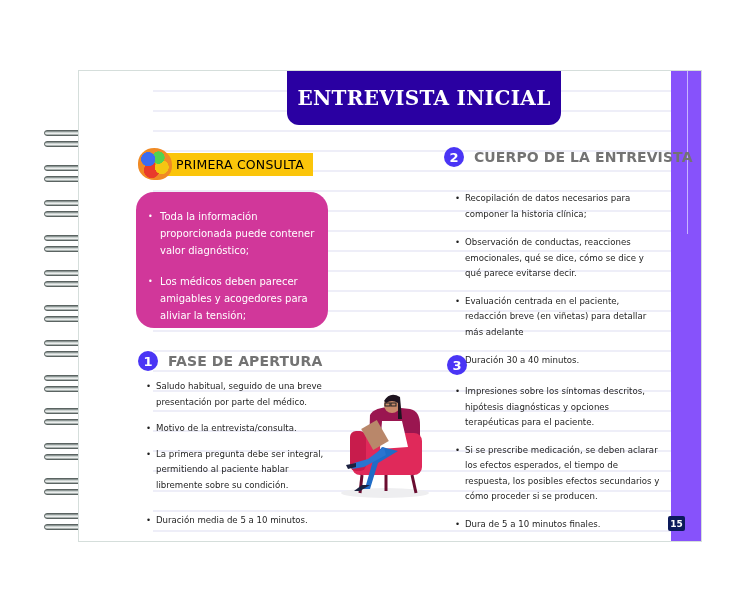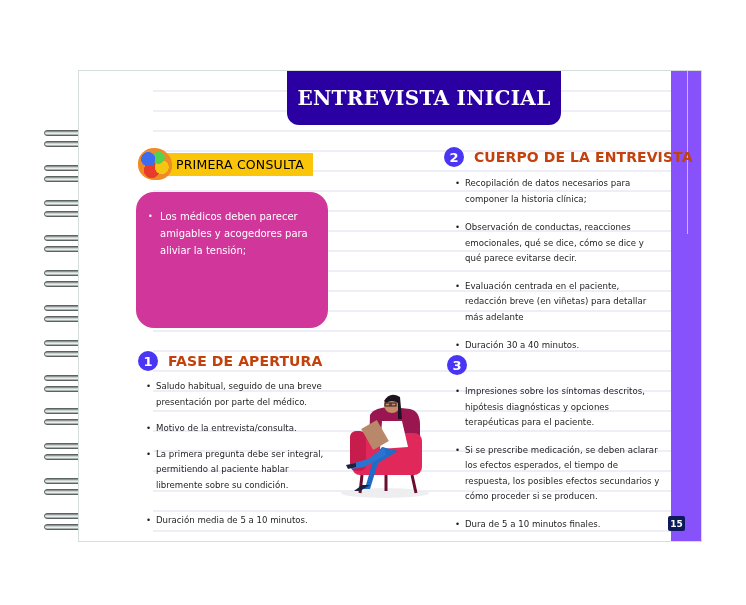--- a/index.html
+++ b/index.html
@@ -21,21 +21,21 @@
   .brain { width:34px; height:32px; border-radius:50% 55% 45% 50%;
     background: radial-gradient(circle at 30% 35%, #3d6cf0 0 22%, transparent 23%), radial-gradient(circle at 60% 30%, #52d24e 0 20%, transparent 21%), radial-gradient(circle at 70% 60%, #f4c612 0 22%, transparent 23%), radial-gradient(circle at 40% 70%, #e93b2b 0 25%, transparent 26%), #f08a24;
     position:relative; z-index:2; margin-right:-6px; }
   .pc-label { background:#fbc50a; color:#000000; font-weight:normal; font-size:12.5px; padding:4px 9px 4px 10px; letter-spacing:0.2px; }
   .pink { position:absolute; left:136px; top:192px; width:192px; height:136px; background:#d1379a; border-radius:18px; color:#fff; font-size:10px; line-height:17px; box-sizing:border-box; padding:16px 10px 0 12px; }
   .pink ul { margin:0; padding:0; list-style:none; }
   .pink li { position:relative; padding-left:12px; margin-bottom:14px; }
   .pink li::before { content:"•"; position:absolute; left:0; font-size:8px; }
   .sec-head { position:absolute; display:flex; align-items:center; }
   .num { width:20px; height:20px; border-radius:50%; background:#4a35f5; color:#fff; font-weight:bold; font-size:13px; display:flex; align-items:center; justify-content:center; margin-right:10px; }
-  .sec-title { color:#c2410c; font-weight:bold; font-size:14px; letter-spacing:0.1px; }
+  .sec-title { color:#737373; font-weight:bold; font-size:14px; letter-spacing:0.1px; }
   .blist { position:absolute; margin:0; padding:0; list-style:none; color:#1e1e1e; font-size:8.6px; line-height:15.5px; }
   .blist li { position:relative; padding-left:10px; }
   .blist li::before { content:"•"; position:absolute; left:0; top:0; }
   .badge { position:absolute; left:668px; top:516px; width:17px; height:15px; background:#0c1a5a; border-radius:2px; color:#fff; font-size:9px; font-weight:bold; display:flex; align-items:center; justify-content:center; }
   .illus { position:absolute; left:340px; top:385px; width:90px; height:115px; }
 </style>
 </head>
 <body>
 
 <div>
@@ -108,20 +108,21 @@
     </div>
   <div class="banner">ENTREVISTA INICIAL</div>
 </div>
 
 <div class="pc-head">
   <div class="brain"></div>
   <div class="pc-label">PRIMERA CONSULTA</div>
 </div>
 <div class="pink">
   <ul>
+    <li>Toda la información proporcionada puede contener valor diagnóstico;</li>
     <li>Los médicos deben parecer amigables y acogedores para aliviar la tensión;</li>
   </ul>
 </div>
 
 <div class="sec-head" style="left:138px; top:351px;">
   <div class="num">1</div>
   <div class="sec-title">FASE DE APERTURA</div>
 </div>
 <ul class="blist" style="left:146px; top:379px; width:180px;">
   <li>Saludo habitual, seguido de una breve presentación por parte del médico.</li>
@@ -147,21 +148,21 @@
   <circle cx="52" cy="20" r="8" fill="#c98a6a"></circle>
   <path d="M44 16 Q50 6 60 12 L62 34 L58 34 L58 18 Q52 14 46 18 Z" fill="#1e1420"></path>
   <rect x="45" y="18" width="5" height="3" fill="none" stroke="#222" stroke-width="1"></rect>
   <rect x="51" y="18" width="5" height="3" fill="none" stroke="#222" stroke-width="1"></rect>
 </svg>
 
 <div class="sec-head" style="left:444px; top:147px;">
   <div class="num">2</div>
   <div class="sec-title">CUERPO DE LA ENTREVISTA</div>
 </div>
-<ul class="blist" style="left:455px; top:176px; width:200px;">
+<ul class="blist" style="left:455px; top:191px; width:200px;">
   <li>Recopilación de datos necesarios para componer la historia clínica;</li>
   <li style="margin-top:13px">Observación de conductas, reacciones emocionales, qué se dice, cómo se dice y qué parece evitarse decir.</li>
   <li style="margin-top:12px">Evaluación centrada en el paciente, redacción breve (en viñetas) para detallar más adelante</li>
   <li style="margin-top:13px">Duración 30 a 40 minutos.</li>
 </ul>
 
 <div class="sec-head" style="left:447px; top:355px;">
   <div class="num">3</div>
 </div>
 <ul class="blist" style="left:455px; top:384px; width:205px;">

